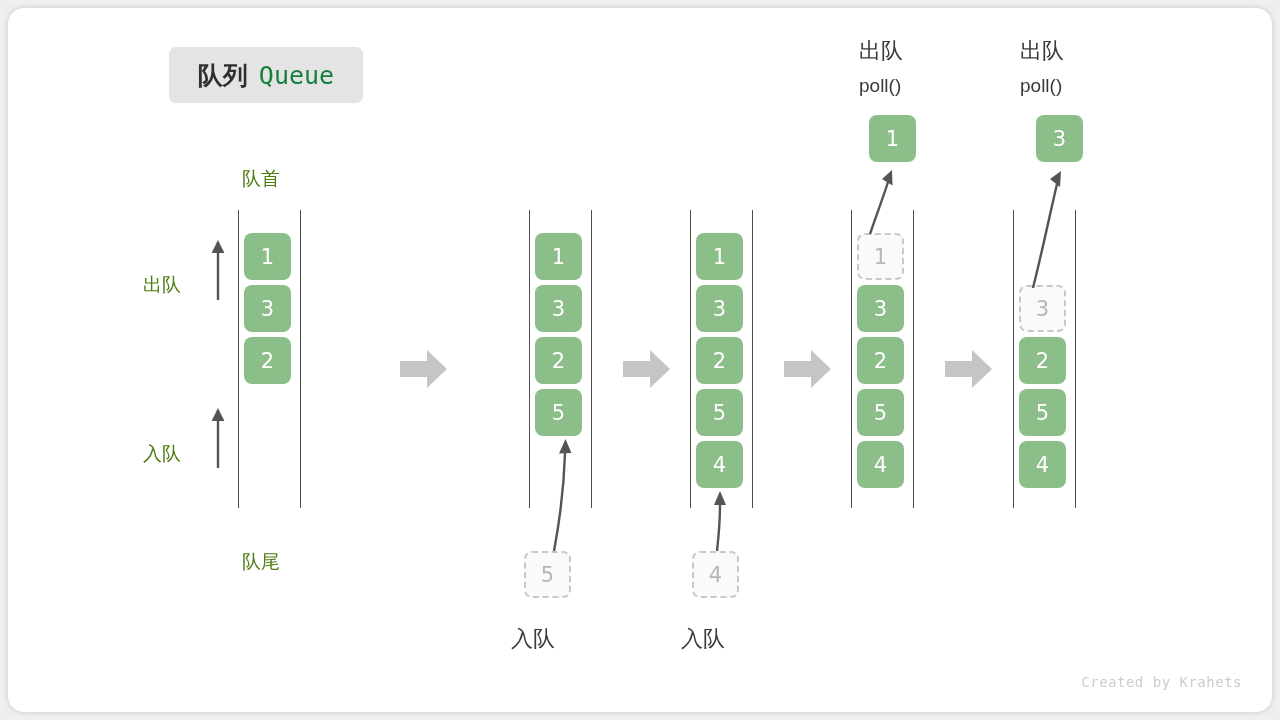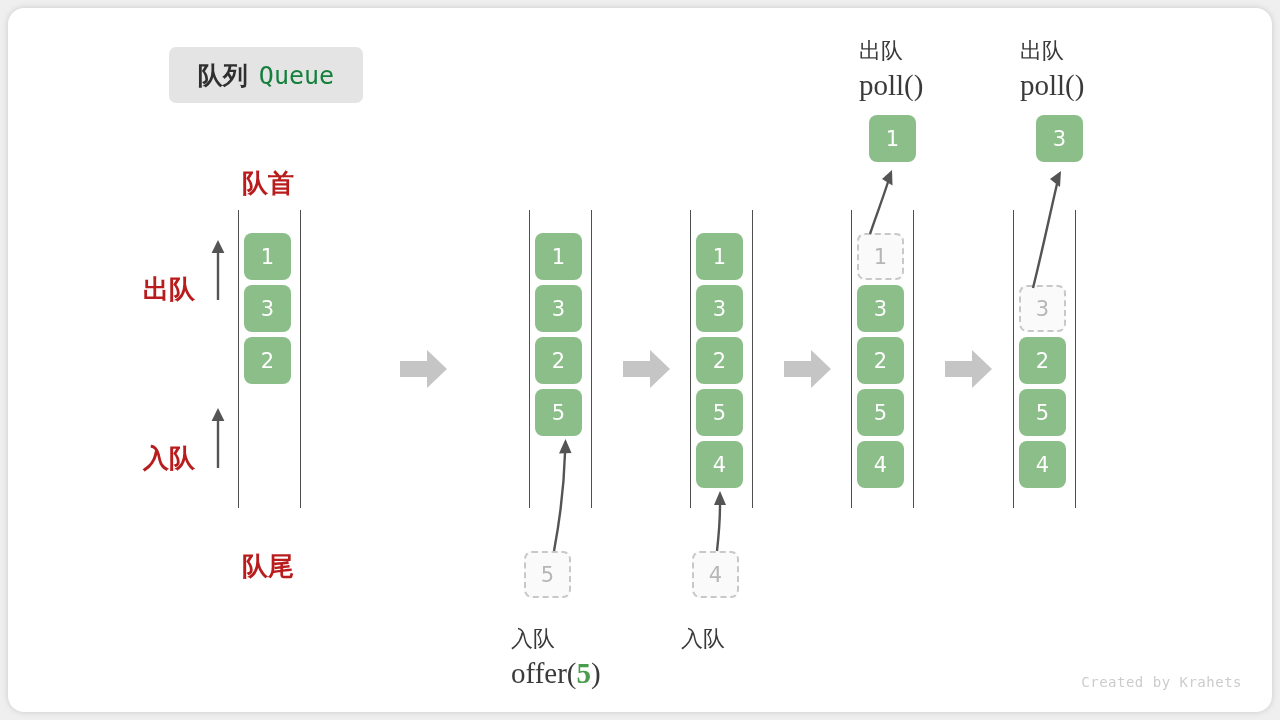--- a/index.html
+++ b/index.html
@@ -48,43 +48,43 @@
   }
   .title-en {
     font-size: 25px;
     color: #15803d;
     font-family: "DejaVu Sans Mono", monospace;
   }
 
   
   .lbl-cn-bold {
     position: absolute;
-    font-size: 26px;
-    font-weight: bold;
-    color: #b91c1c;
+    font-size: 19px;
+    font-weight: normal;
+    color: #4d7c0f;
     white-space: nowrap;
     font-family: "Liberation Sans", "DejaVu Sans", sans-serif;
   }
   .op-label {
     position: absolute;
     text-align: left;
     white-space: nowrap;
     line-height: 35px;
   }
   .op-cn {
     display: block;
     font-size: 22px;
     color: #3a3a3a;
     font-family: "Liberation Sans", "DejaVu Sans", sans-serif;
   }
   .op-code {
     display: block;
-    font-size: 29px;
+    font-size: 19px;
     color: #3a3a3a;
-    font-family: Liberation Serif, serif;
+    font-family: Liberation Sans, sans-serif;
   }
   .op-code .arg { color: #4a9c4d; font-weight: bold; }
 
   
   .rail {
     position: absolute;
     width: 1px;
     background: #4f4f4f;
   }
 
@@ -229,21 +229,20 @@
       <span class="op-cn">出队</span>
       <span class="op-code"><span>poll(</span><span>)</span></span>
     </div>
     <div class="op-label" style="left:1012px; top:25px;">
       <span class="op-cn">出队</span>
       <span class="op-code"><span>poll(</span><span>)</span></span>
     </div>
 
     <div class="op-label" style="left:503px; top:613px;">
       <span class="op-cn">入队</span>
-      <span class="op-code"><span>offer(</span><span class="arg">5</span><span>)</span></span>
     </div>
     <div class="op-label" style="left:673px; top:613px;">
       <span class="op-cn">入队</span>
     </div>
 
     <div class="credit">Created by Krahets</div>
 
   </div>
 </div>
 

